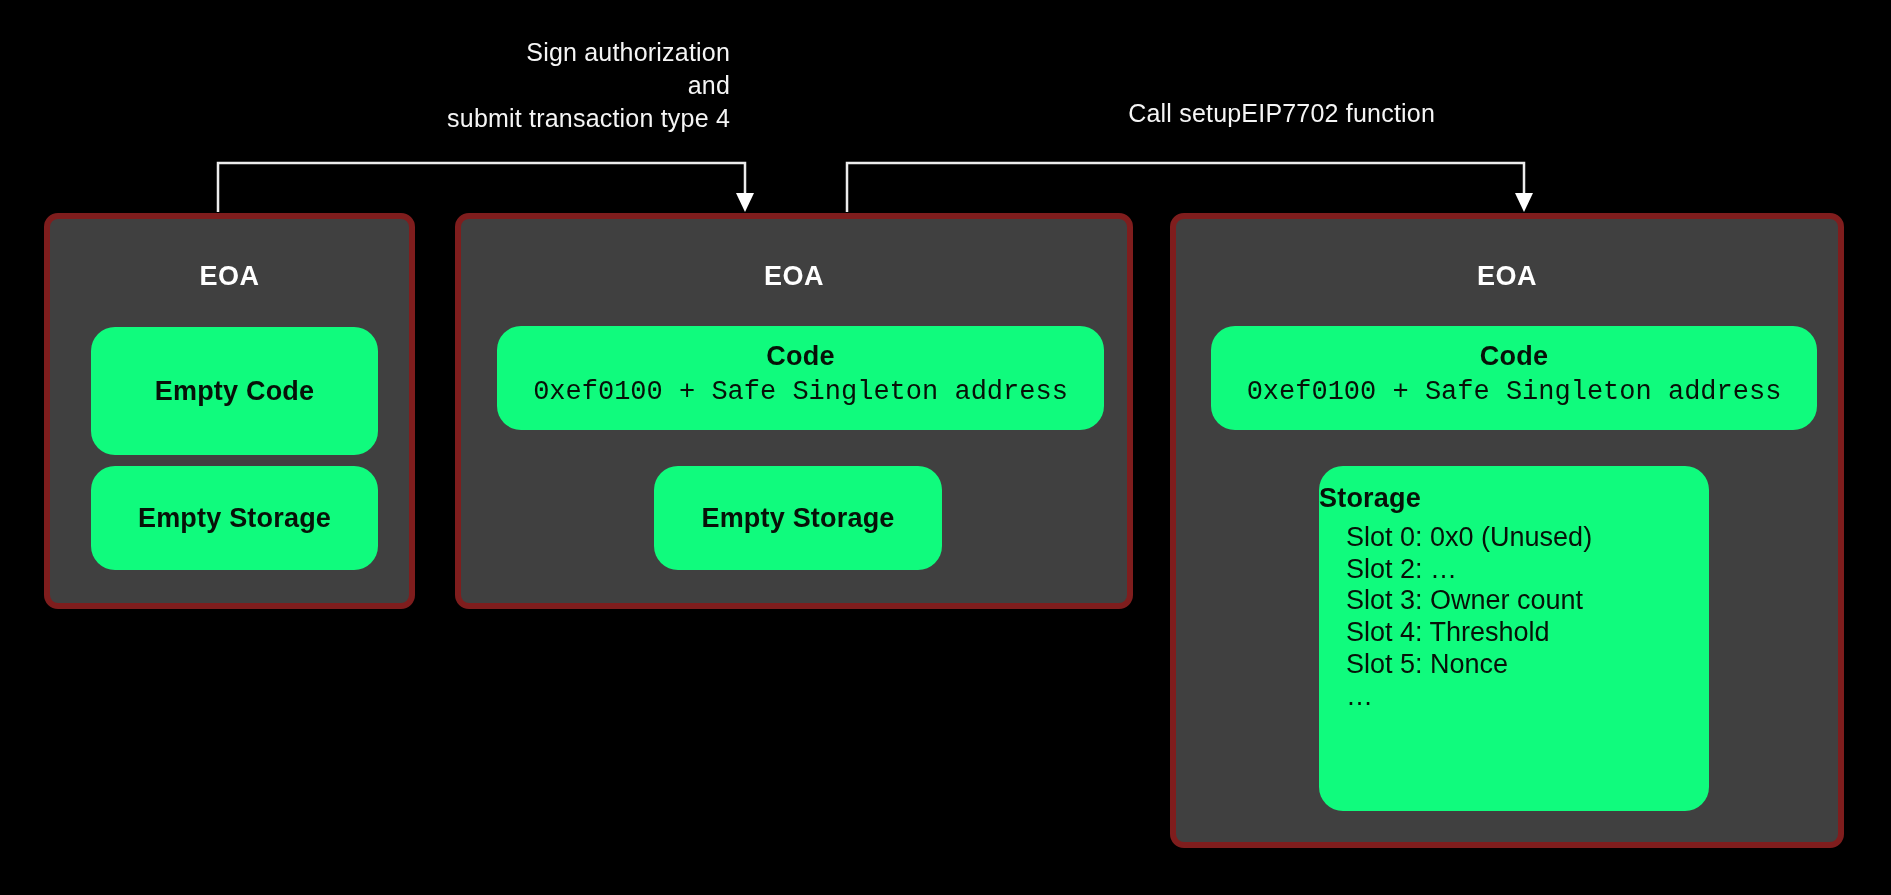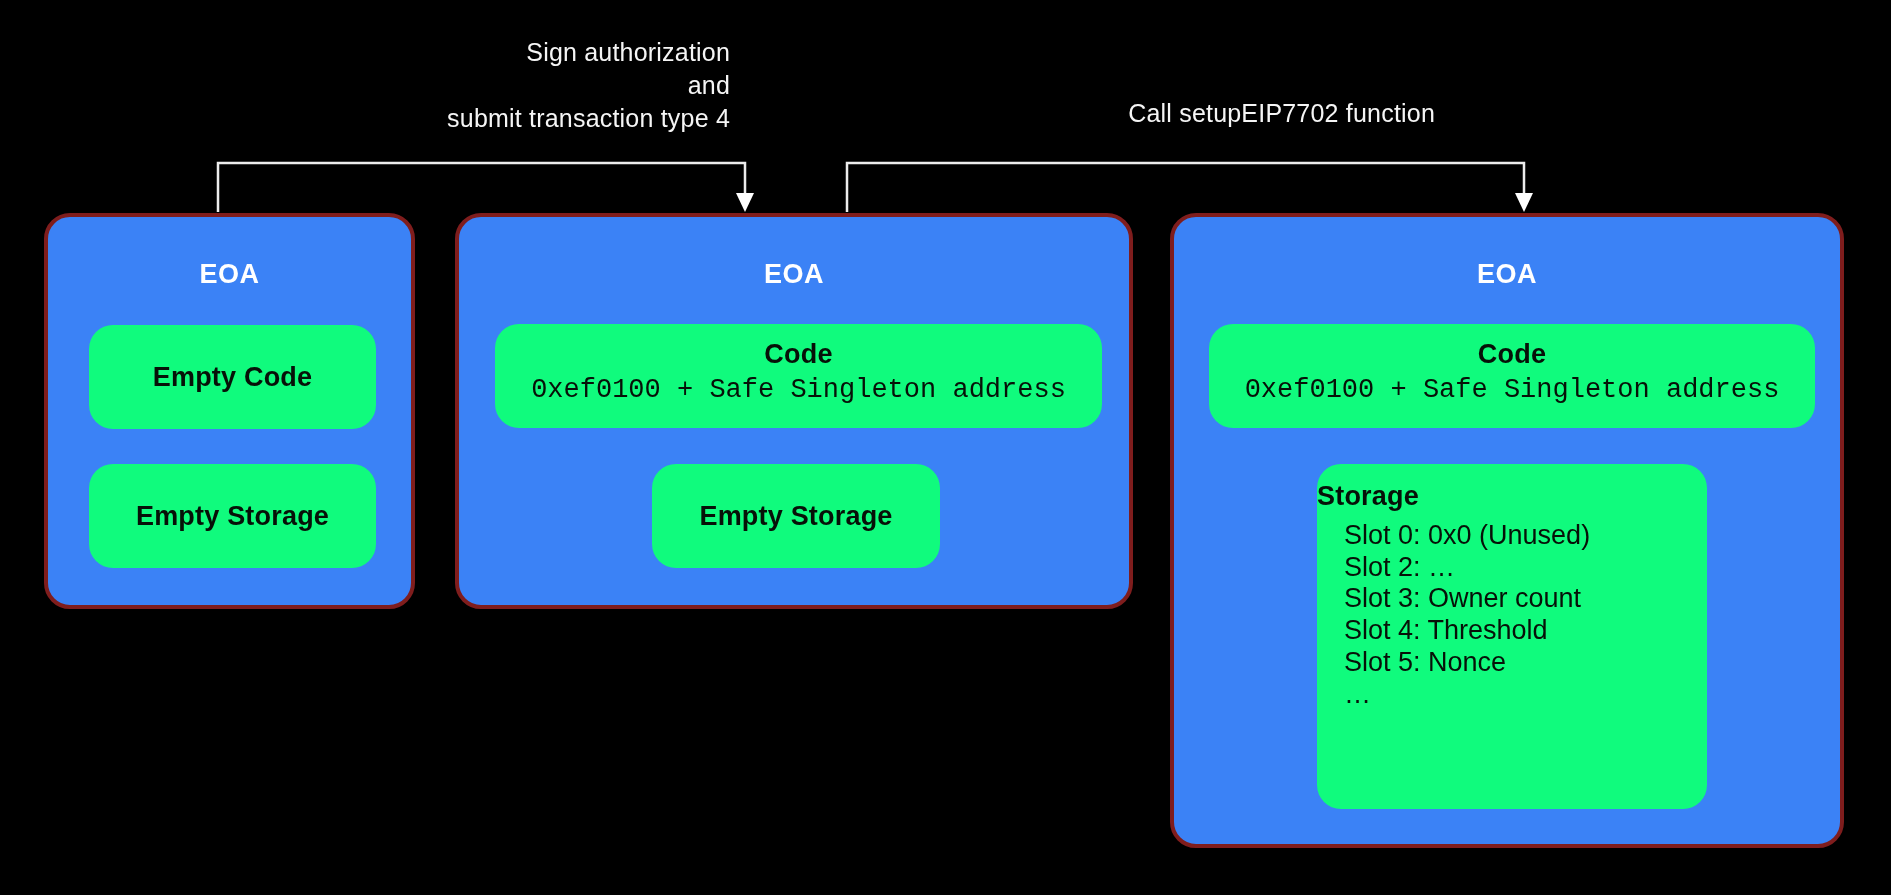--- a/index.html
+++ b/index.html
@@ -33,24 +33,24 @@
   
   #connector-layer {
     position: absolute;
     left: 0; top: 0;
     width: 1891px; height: 895px;
   }
 
   
   .eoa-card {
     position: absolute;
-    border: 4px solid #7f1d1d;
-    border-radius: 26px;
+    border: 6px solid #7f1d1d;
+    border-radius: 14px;
     box-sizing: border-box;
-    background: #3b82f6;
+    background: #404040;
   }
   #eoa-card-1 { left: 44px;   top: 213px; width: 371px; height: 396px; }
   #eoa-card-2 { left: 455px;  top: 213px; width: 678px; height: 396px; }
   #eoa-card-3 { left: 1170px; top: 213px; width: 674px; height: 635px; }
 
   .eoa-title {
     position: absolute;
     left: 0; right: 0;
     top: 42px;
     text-align: center;
@@ -72,21 +72,21 @@
   .chip-plain {
     display: flex;
     align-items: center;
     justify-content: center;
     font-size: 27px;
     font-weight: 600;
     letter-spacing: 0.2px;
   }
 
   
-  #chip-empty-code-1    { left: 41px; top: 108px; width: 287px; height: 104px; }
+  #chip-empty-code-1    { left: 41px; top: 108px; width: 287px; height: 128px; }
   #chip-empty-storage-1 { left: 41px; top: 247px; width: 287px; height: 104px; }
 
   
   #chip-code-2          { left: 36px;  top: 107px; width: 607px; height: 104px; }
   #chip-empty-storage-2 { left: 193px; top: 247px; width: 288px; height: 104px; }
 
   
   #chip-code-3          { left: 35px;  top: 107px; width: 606px; height: 104px; }
   #chip-storage-3       { left: 143px; top: 247px; width: 390px; height: 345px; }
 

